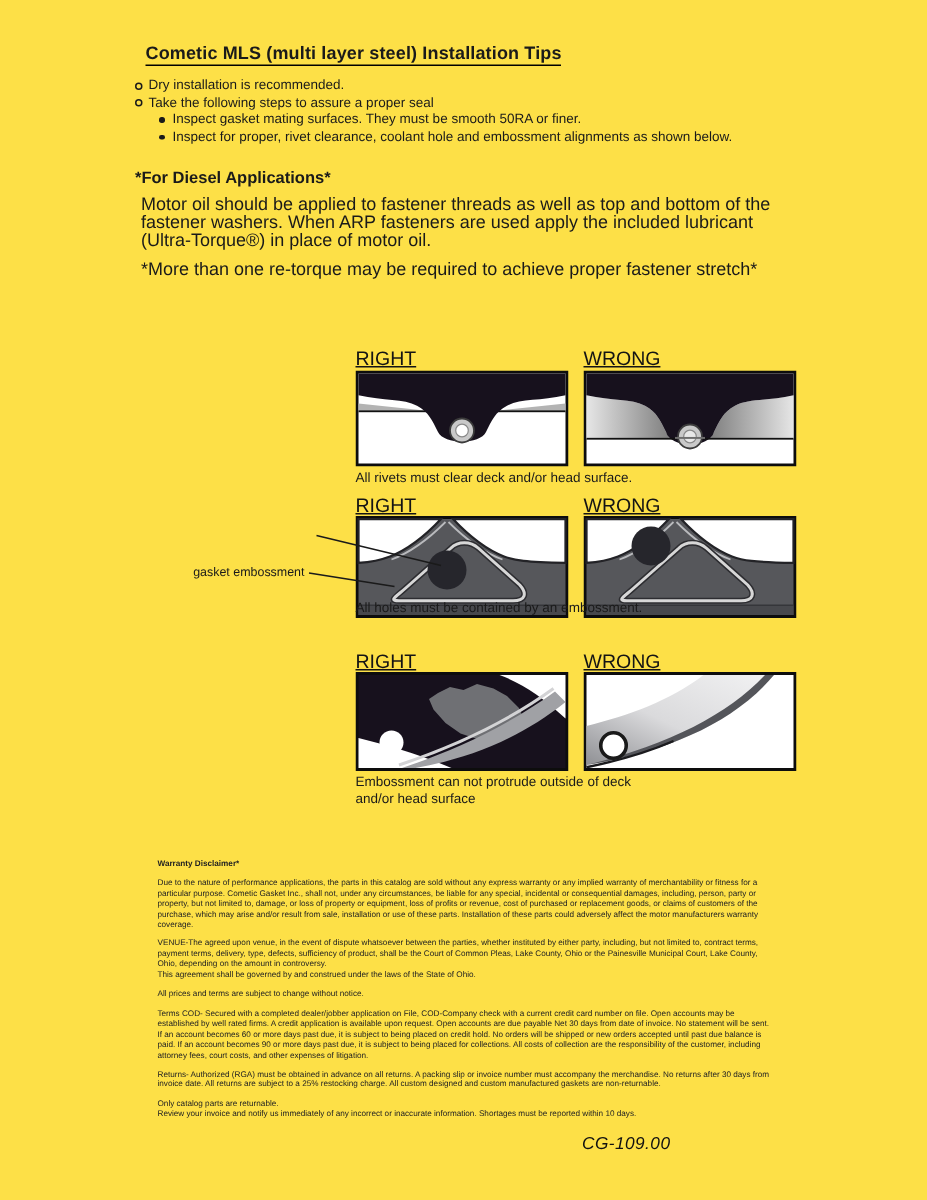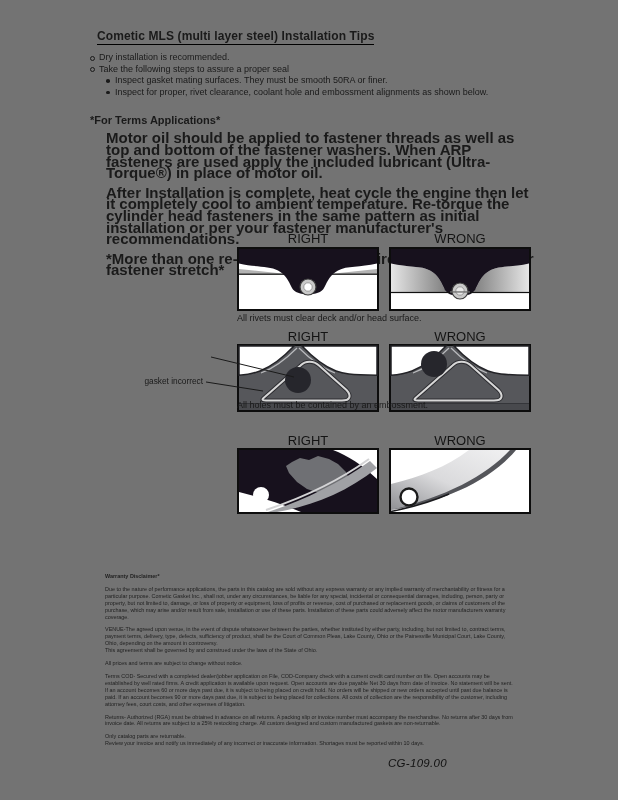--- a/index.html
+++ b/index.html
@@ -1,31 +1,31 @@
 <!DOCTYPE html>
 <html><head>
 <meta charset="utf-8">
 <style>
   html,body{margin:0;padding:0;background:#ffffff;}
-  .page{position:relative;width:618px;height:800px;background:#737373;overflow:hidden;
+  .page{position:relative;width:618px;height:800px;background:#fde047;overflow:hidden;
         font-family:"Liberation Sans",sans-serif;color:#1a1a1a;}
   
   .content{position:absolute;left:90px;top:26px;width:442px;}
   .title{display:inline-block;margin:0 0 7px 7px;font-size:12px;font-weight:bold;
          border-bottom:1.5px solid #000;padding-bottom:1px;letter-spacing:0.1px;}
   .bullets{font-size:9px;line-height:11.6px;}
   .b{position:relative;padding-left:9px;}
   .b .ring{position:absolute;left:0;top:3.5px;width:3px;height:3px;border:1px solid #1a1a1a;border-radius:50%;}
   .b.sub{margin-left:16px;}
   .b .dot{position:absolute;left:0;top:3.8px;width:3.6px;height:3.6px;background:#1a1a1a;border-radius:50%;}
   .diesel-h{margin:16px 0 6px 0;font-size:11px;font-weight:bold;}
-  .content p{margin:0 0 8px 16px;font-size:15px;line-height:11.6px;width:432px;font-weight:bold;}
+  .content p{margin:0 0 8px 4px;font-size:12px;line-height:11.6px;width:432px;}
   
   .diagrams{position:absolute;left:0;top:0;width:618px;height:560px;}
-  .dlabel{position:absolute;width:142px;text-align:center;font-size:13px;color:#141414;}
+  .dlabel{position:absolute;width:142px;text-align:left;font-size:13px;color:#141414;text-decoration:underline;}
   .dbox{position:absolute;}
   .caption{position:absolute;font-size:9px;line-height:10.8px;white-space:pre-line;}
   .ptr-label{position:absolute;font-size:8.3px;line-height:9.6px;text-align:right;white-space:pre-line;}
   .ptr{position:absolute;left:0;top:0;pointer-events:none;}
   
   .disclaimer{position:absolute;left:105px;top:573px;width:412px;font-size:5.45px;line-height:6.9px;color:#222;}
   .disclaimer .dh{font-weight:bold;margin:0 0 6px 0;}
   .disclaimer p{margin:0 0 6px 0;white-space:pre-line;}
   .pagecode{position:absolute;left:388px;top:757px;font-size:11.5px;letter-spacing:0.3px;color:#111;font-style:italic;}
 </style>
@@ -35,23 +35,22 @@
 <div class="page">
 
   <div class="content">
     <h1 class="title">Cometic MLS (multi layer steel) Installation Tips</h1>
     <div class="bullets">
       <div class="b"><span class="ring"></span><span>Dry installation is recommended.</span></div>
       <div class="b"><span class="ring"></span><span>Take the following steps to assure a proper seal</span></div>
       <div class="b sub"><span class="dot"></span><span>Inspect gasket mating surfaces.  They must be smooth 50RA or finer.</span></div>
       <div class="b sub"><span class="dot"></span><span>Inspect for proper, rivet clearance, coolant hole and embossment alignments as shown below.</span></div>
     </div>
-    <h2 class="diesel-h">*For Terms Applications*</h2>
+    <h2 class="diesel-h">*For Diesel Applications*</h2>
     <p>Motor oil should be applied to fastener threads as well as top and bottom of the fastener washers. When ARP fasteners are used apply the included lubricant (Ultra-Torque®) in place of motor oil.</p>
-    <p>After Installation is complete, heat cycle the engine then let it completely cool to ambient temperature. Re-torque the cylinder head fasteners in the same pattern as initial installation or per your fastener manufacturer's recommendations.</p>
     <p>*More than one re-torque may be required to achieve proper fastener stretch*</p>
   </div>
 
   <div class="diagrams">
 
     <div class="dlabel" style="left:237px;top:231px;">RIGHT</div>
     <div class="dlabel" style="left:389px;top:231px;">WRONG</div>
 
     <svg class="dbox" style="left:237px;top:247px;" width="142" height="64" viewBox="0 0 142 64">
       <rect x="1" y="1" width="140" height="62" fill="#ffffff" stroke="#0d0d0d" stroke-width="2"></rect>
@@ -82,21 +81,21 @@
       <circle cx="71" cy="44" r="8" fill="#c9c9c9" stroke="#3c3c3c" stroke-width="1.2"></circle>
       <circle cx="71" cy="44" r="4.2" fill="#e8e8e8" stroke="#8a8a8a" stroke-width="0.8"></circle>
       <rect x="61" y="44.3" width="20" height="1.3" fill="#6e6e6e"></rect>
     </svg>
 
     <div class="caption" style="left:237px;top:313px;width:300px;">All rivets must clear deck and/or head surface.</div>
 
     <div class="dlabel" style="left:237px;top:329px;">RIGHT</div>
     <div class="dlabel" style="left:389px;top:329px;">WRONG</div>
 
-    <div class="ptr-label" style="left:96px;top:377px;width:107px;">gasket incorrect</div>
+    <div class="ptr-label" style="left:96px;top:377px;width:107px;">gasket embossment</div>
 
     <svg class="dbox" style="left:237px;top:344px;" width="142" height="68" viewBox="0 0 142 68">
       <rect x="1" y="1" width="140" height="66" fill="#56575b" stroke="#0d0d0d" stroke-width="2"></rect>
       <rect x="2" y="59" width="138" height="1" fill="#35363a"></rect>
       <rect x="2" y="60" width="138" height="6" fill="#48494d"></rect>
       <path d="M2,2 H57 C49,10.5 37,21.5 23,27 C16,29.7 9,30.8 2,31.3 Z" fill="#ffffff" stroke="#232327" stroke-width="1.5"></path>
       <path d="M140,2 H65 C73,10.5 85,21.5 99,27 C106,29.7 113,30.8 140,31.3 Z" fill="#ffffff" stroke="#232327" stroke-width="1.5"></path>
       <path d="M60,4 C51,13 39,23.5 24,29" stroke="#b9babd" stroke-width="1.2" fill="none"></path>
       <path d="M62,4 C71,13 83,23.5 98,29" stroke="#b9babd" stroke-width="1.2" fill="none"></path>
       <path d="M29,56.5 H105 C113.5,56.5 114.5,51.5 109.5,46 L82,21.5 C76.5,16.6 68.5,16.6 63.5,21.5 L33.5,48 C27.5,53.5 21.5,56.5 29,56.5 Z" fill="none" stroke="#2d2d31" stroke-width="4"></path>
@@ -145,20 +144,22 @@
             <stop offset="1" stop-color="#f2f2f3"></stop>
         </linearGradient>
       </defs>
       <rect x="1" y="1" width="140" height="64" fill="#ffffff" stroke="#0d0d0d" stroke-width="2"></rect>
       <path d="M2,36 C30,29 58,19 80,2 H127 C100,34 56,53 2,62 Z" fill="url(#g3)"></path>
       <path d="M121,2 H127 C100,34 56,53 2,62 C56,49 97,28 121,2 Z" fill="#54555a"></path>
       <path d="M2,63.5 C24,59 44,53 60,46" stroke="#1b1b1e" stroke-width="1.6" fill="none"></path>
       <circle cx="20" cy="49" r="8.5" fill="#ffffff" stroke="#1a1a1a" stroke-width="2.4"></circle>
     </svg>
 
+    <div class="caption" style="left:237px;top:516px;width:300px;">Embossment can not protrude outside of deck
+and/or head surface</div>
   </div>
 
   <div class="disclaimer">
     <div class="dh">Warranty Disclaimer*</div>
     <p>Due to the nature of performance applications, the parts in this catalog are sold without any express warranty or any implied warranty of merchantability or fitness for a particular purpose.  Cometic Gasket Inc., shall not, under any circumstances, be liable for any special, incidental or consequential damages, including, person, party or property, but not limited to, damage, or loss of property or equipment, loss of profits or revenue, cost of purchased or replacement goods, or claims of customers of the purchase, which may arise and/or result from sale, installation or use of these parts.  Installation of these parts could adversely affect the motor manufacturers warranty coverage.</p>
     <p>VENUE-The agreed upon venue, in the event of dispute whatsoever between the parties, whether instituted by either party, including, but not limited to, contract terms, payment terms, delivery, type, defects, sufficiency of product, shall be the Court of Common Pleas, Lake County, Ohio or the Painesville Municipal Court, Lake County, Ohio, depending on the amount in controversy.
 This agreement shall be governed by and construed under the laws of the State of Ohio.</p>
     <p>All prices and terms are subject to change without notice.</p>
     <p>Terms COD- Secured with a completed dealer/jobber application on File, COD-Company check with a current credit card number on file.  Open accounts may be established by well rated firms.  A credit application is available upon request.  Open accounts are due payable Net 30 days from date of invoice.  No statement will be sent.  If an account becomes 60 or more days past due, it is subject to being placed on credit hold.  No orders will be shipped or new orders accepted until past due balance is paid.  If an account becomes 90 or more days past due, it is subject to being placed for collections.  All costs of collection are the responsibility of the customer, including attorney fees, court costs, and other expenses of litigation.</p>
     <p>Returns- Authorized (RGA) must be obtained in advance on all returns.  A packing slip or invoice number must accompany the merchandise.  No returns after 30 days from invoice date.  All returns are subject to a 25% restocking charge.  All custom designed and custom manufactured gaskets are non-returnable.</p>

